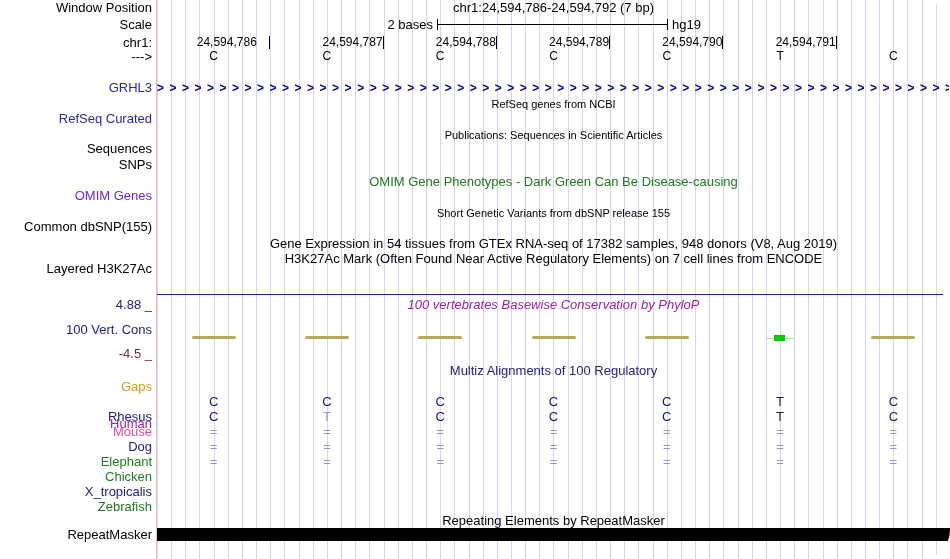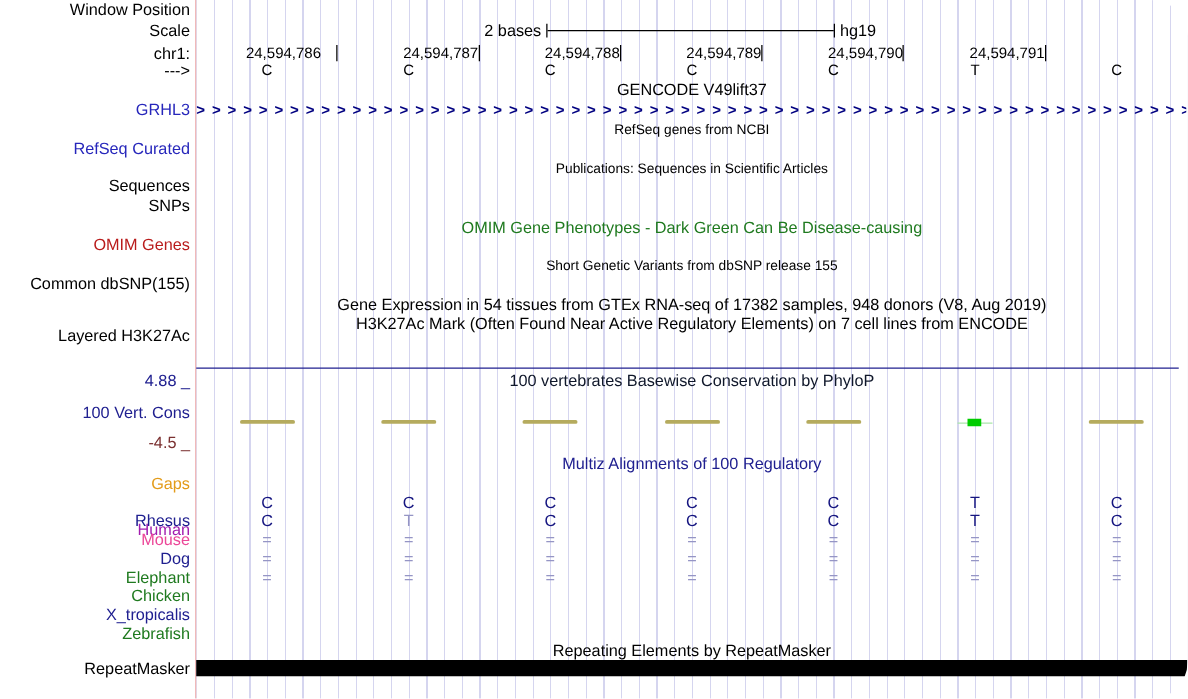--- a/index.html
+++ b/index.html
@@ -24,53 +24,53 @@
 </head>
 <body>
 
 <div class="canvas" id="canvas">
 
   <div class="abs grid" style="background: repeating-linear-gradient(to right, rgb(213, 213, 239) 0px, rgb(213, 213, 239) 1px, transparent 1px, transparent 14.16px);"></div>
   <div class="abs guideline" style="background: rgb(240, 185, 185);"></div>
 
   <div class="abs rlbl" style="top:1px">Window Position</div>
   <div class="abs titlerow">
+    <span>chr1:24,594,786-24,594,792 (7 bp)</span>
   </div>
 
   <div class="abs rlbl" style="top:18px">Scale</div>
   <div class="abs" style="top:18px;left:157px;width:276px;text-align:right;height:13px;line-height:13px">2 bases</div>
   <div class="abs ruler"></div>
   <div class="abs" style="top:18px;left:672px;height:13px;line-height:13px">hg19</div>
 
   <div class="abs rlbl" style="top:36px">chr1:</div>
   <div class="abs rlbl" style="top:50px">---&gt;</div>
 
-  <div class="abs ctr" style="top:65px">GENCODE V49lift37</div>
   <div class="abs rlbl" style="top: 81px; color: rgb(38, 38, 187);">GRHL3</div>
   <div class="abs arrows" style="color: rgb(0, 0, 128);">&gt;&gt;&gt;&gt;&gt;&gt;&gt;&gt;&gt;&gt;&gt;&gt;&gt;&gt;&gt;&gt;&gt;&gt;&gt;&gt;&gt;&gt;&gt;&gt;&gt;&gt;&gt;&gt;&gt;&gt;&gt;&gt;&gt;&gt;&gt;&gt;&gt;&gt;&gt;&gt;&gt;&gt;&gt;&gt;&gt;&gt;&gt;&gt;&gt;&gt;&gt;&gt;&gt;&gt;&gt;&gt;&gt;&gt;&gt;&gt;&gt;&gt;&gt;&gt;&gt;&gt;&gt;&gt;&gt;&gt;</div>
 
   <div class="abs ctr small" style="top:98px">RefSeq genes from NCBI</div>
   <div class="abs rlbl" style="top: 112px; color: rgb(38, 38, 187);">RefSeq Curated</div>
 
   <div class="abs ctr small" style="top:129px">Publications: Sequences in Scientific Articles</div>
   <div class="abs rlbl" style="top:142px">Sequences</div>
   <div class="abs rlbl" style="top:158px">SNPs</div>
 
   <div class="abs ctr" style="top: 175px; color: rgb(31, 122, 31);">OMIM Gene Phenotypes - Dark Green Can Be Disease-causing</div>
-  <div class="abs rlbl" style="top: 189px; color: #b91c1c;">OMIM Genes</div>
+  <div class="abs rlbl" style="top: 189px; color: #6d28d9;">OMIM Genes</div>
 
   <div class="abs ctr small" style="top:207px">Short Genetic Variants from dbSNP release 155</div>
   <div class="abs rlbl" style="top:220px">Common dbSNP(155)</div>
 
   <div class="abs ctr" style="top:237px">Gene Expression in 54 tissues from GTEx RNA-seq of 17382 samples, 948 donors (V8, Aug 2019)</div>
   <div class="abs ctr" style="top:252px">H3K27Ac Mark (Often Found Near Active Regulatory Elements) on 7 cell lines from ENCODE</div>
   <div class="abs rlbl" style="top:262px">Layered H3K27Ac</div>
 
   <div class="abs hline" style="background: rgb(32, 32, 144);"></div>
-  <div class="abs ctr" style="top: 298px; color: #0f172a;">100 vertebrates Basewise Conservation by PhyloP</div>
+  <div class="abs ctr" style="top: 298px; color: #a21caf; font-style: italic;">100 vertebrates Basewise Conservation by PhyloP</div>
   <div class="abs rlbl" style="top: 298px; color: rgb(32, 32, 144);">4.88 _</div>
   <div class="abs rlbl" style="top: 323px; color: rgb(32, 32, 144);">100 Vert. Cons</div>
   <div class="abs rlbl" style="top: 347px; color: rgb(122, 48, 48);">-4.5 _</div>
 
   <div class="abs ctr" style="top: 364px; color: rgb(32, 32, 144);">Multiz Alignments of 100 Regulatory</div>
 
   <div class="abs ctr" style="top:514px">Repeating Elements by RepeatMasker</div>
   <div class="abs rlbl" style="top:528px">RepeatMasker</div>
   <div class="abs blackbar"></div>
 

